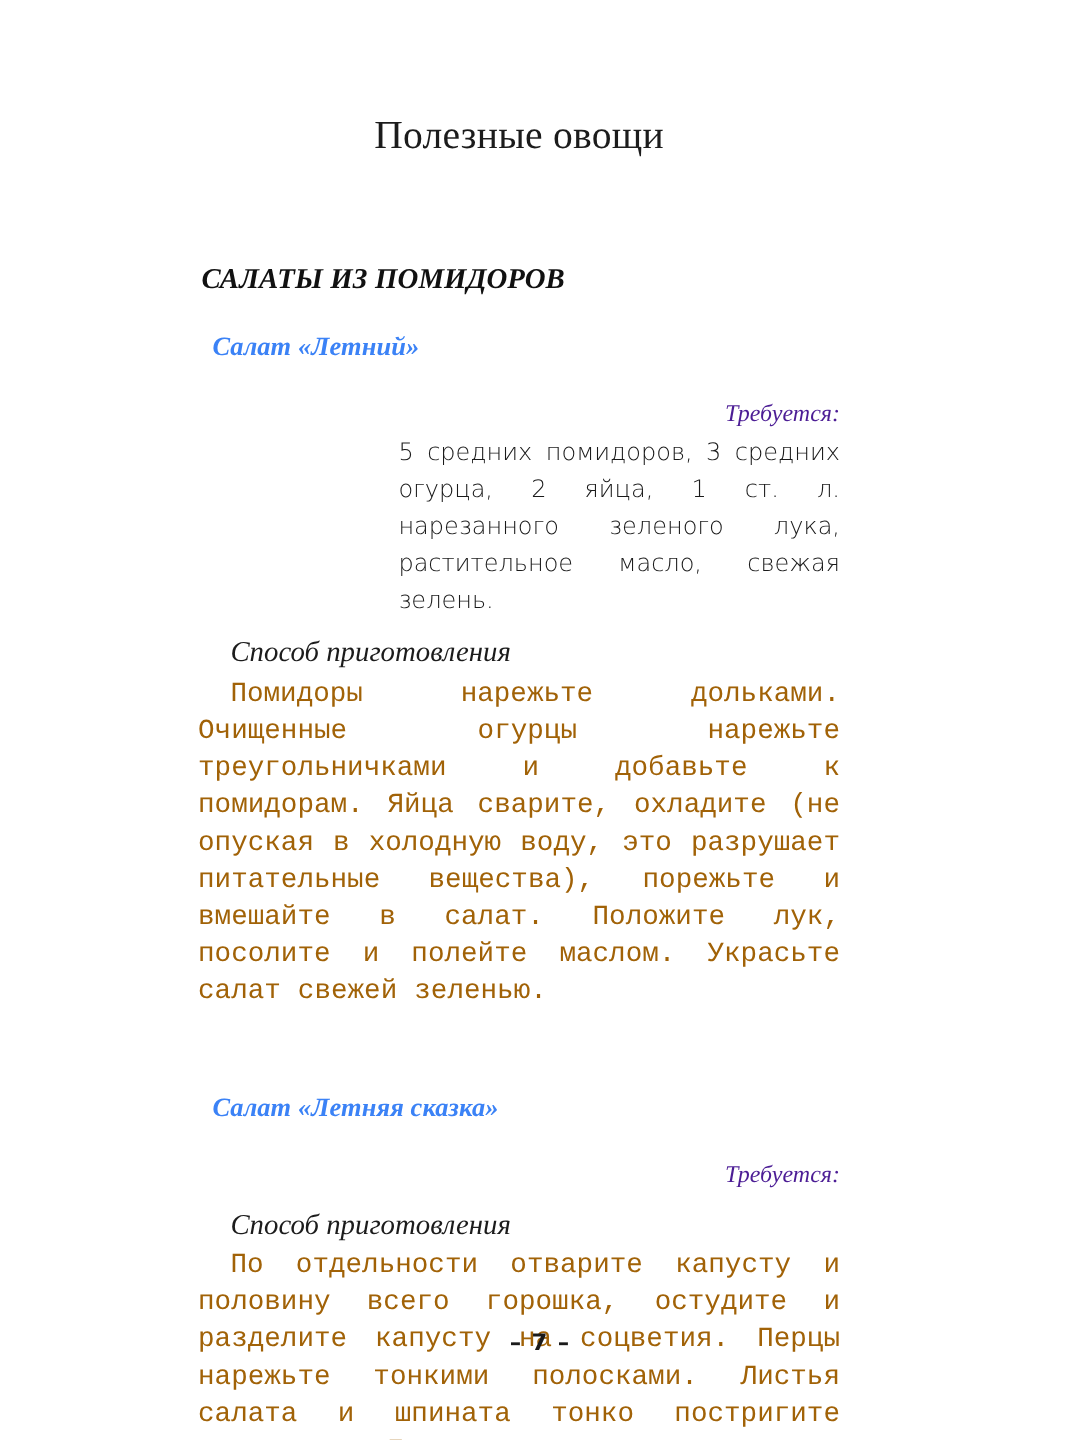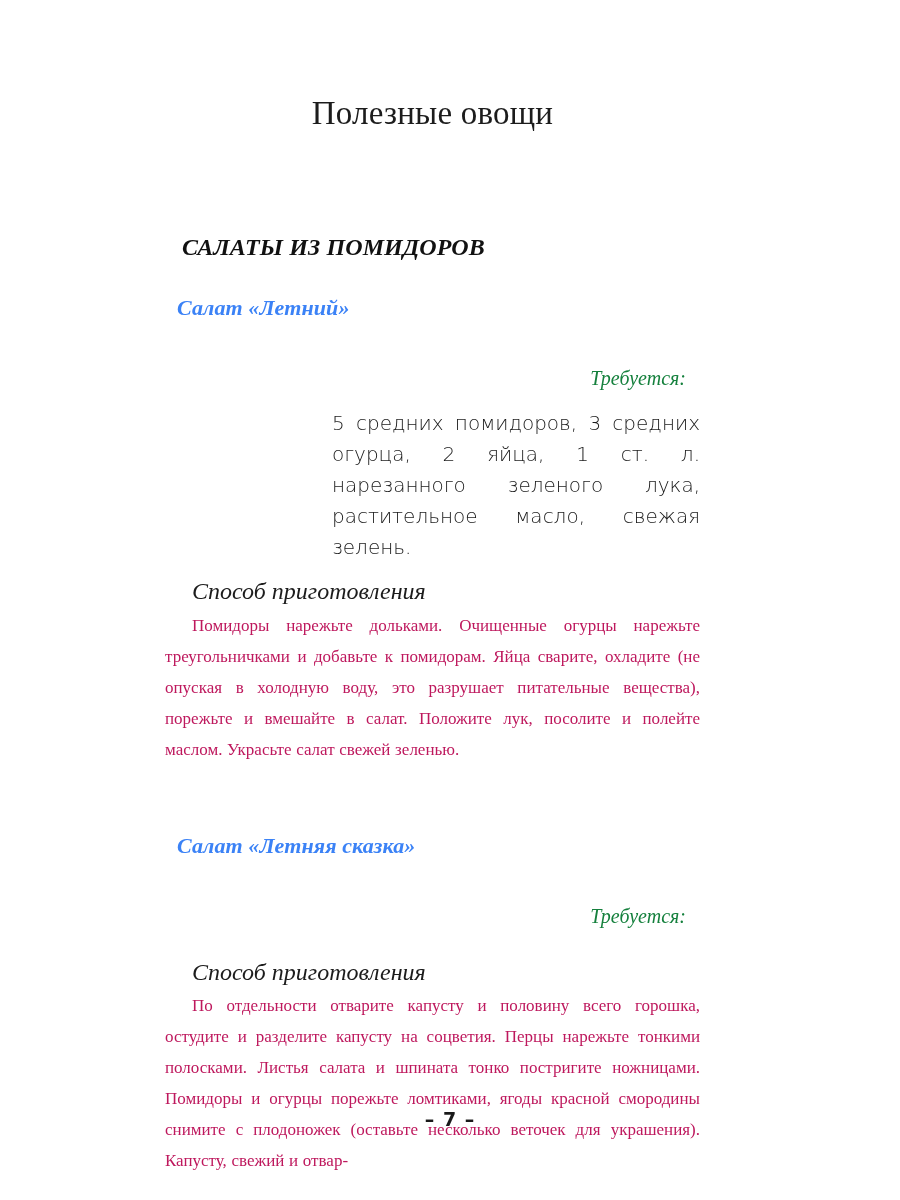--- a/index.html
+++ b/index.html
@@ -46,21 +46,21 @@
   }
 
   
   .section-heading {
     font-family: "Liberation Serif", "DejaVu Serif", serif;
     font-size: 24px;
     font-weight: 700;
     font-style: italic;
     line-height: 1.15;
     color: #111111;
-    margin: 17px;
+    margin: 3px;
     padding-top: 86px;
     letter-spacing: 0.1px;
   }
 
   
   .recipe-title {
     font-family: "Liberation Serif", "DejaVu Serif", serif;
     font-size: 22px;
     font-weight: 700;
     font-style: italic;
@@ -79,23 +79,23 @@
     margin: 0;
     padding-left: 167px;   
     padding-top: 18px;
   }
   .ingredients-label {
     font-family: "Liberation Serif", "DejaVu Serif", serif;
     font-size: 20px;
     font-style: italic;
     font-weight: 400;
     text-align: right;
-    color: #15803d;
+    color: #4c1d95;
     line-height: 1.4;
-    margin: 14px;
+    margin: 0;
   }
   .ingredients-body {
     font-family: "DejaVu Sans", sans-serif;
     font-size: 20px;
     font-weight: 300;
     line-height: 31px;
     text-align: justify;
     text-align-last: justify;
     color: #1a1a1a;
     margin: 0;
@@ -109,26 +109,26 @@
     font-size: 24px;
     font-style: italic;
     font-weight: 400;
     color: #1c1c1c;
     line-height: 1.35;
     margin: 0;
     padding-top: 12px;
     padding-left: 27px;
   }
   .method-body {
-    font-family: Liberation Serif, serif;
-    font-size: 17px;
+    font-family: Liberation Mono, monospace;
+    font-size: 23px;
     font-weight: 300;
     line-height: 31px;
     text-align: justify;
-    color: #be185d;
+    color: #a16207;
     margin: 0;
     padding-top: 2px;
     text-indent: 27px;
     word-spacing: 0.4px;
     hyphens: manual;
   }
 
   
   .folio {
     position: absolute;

